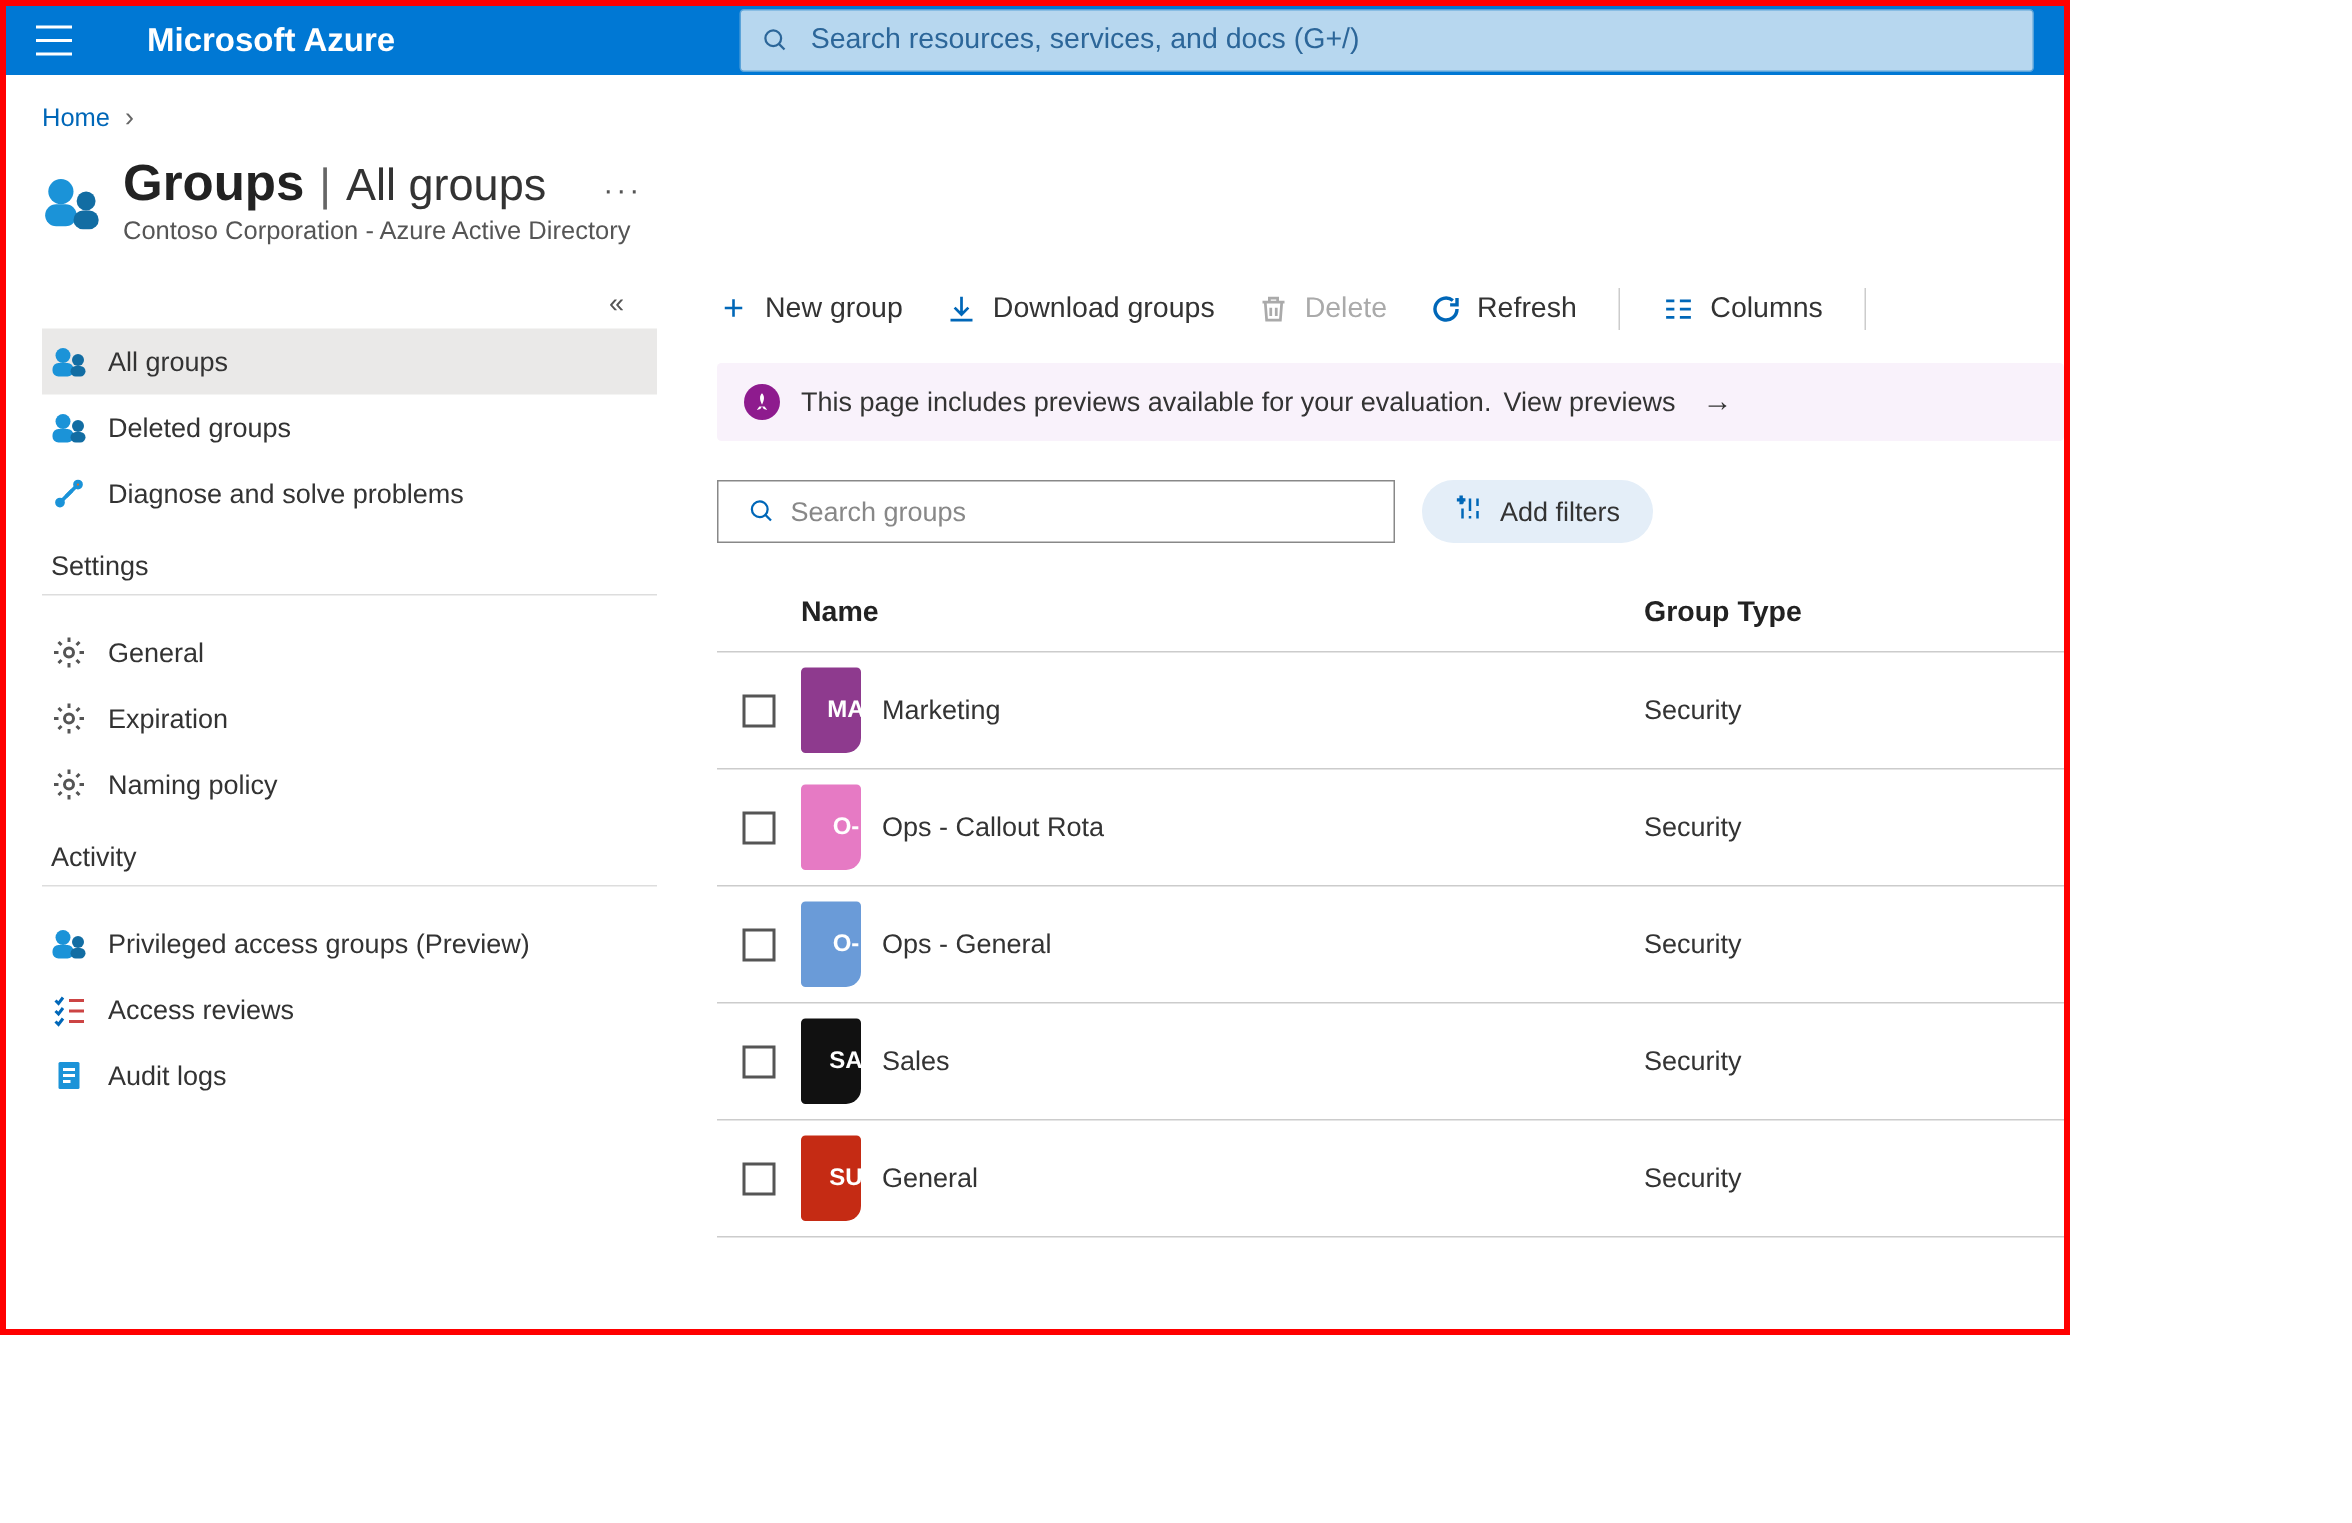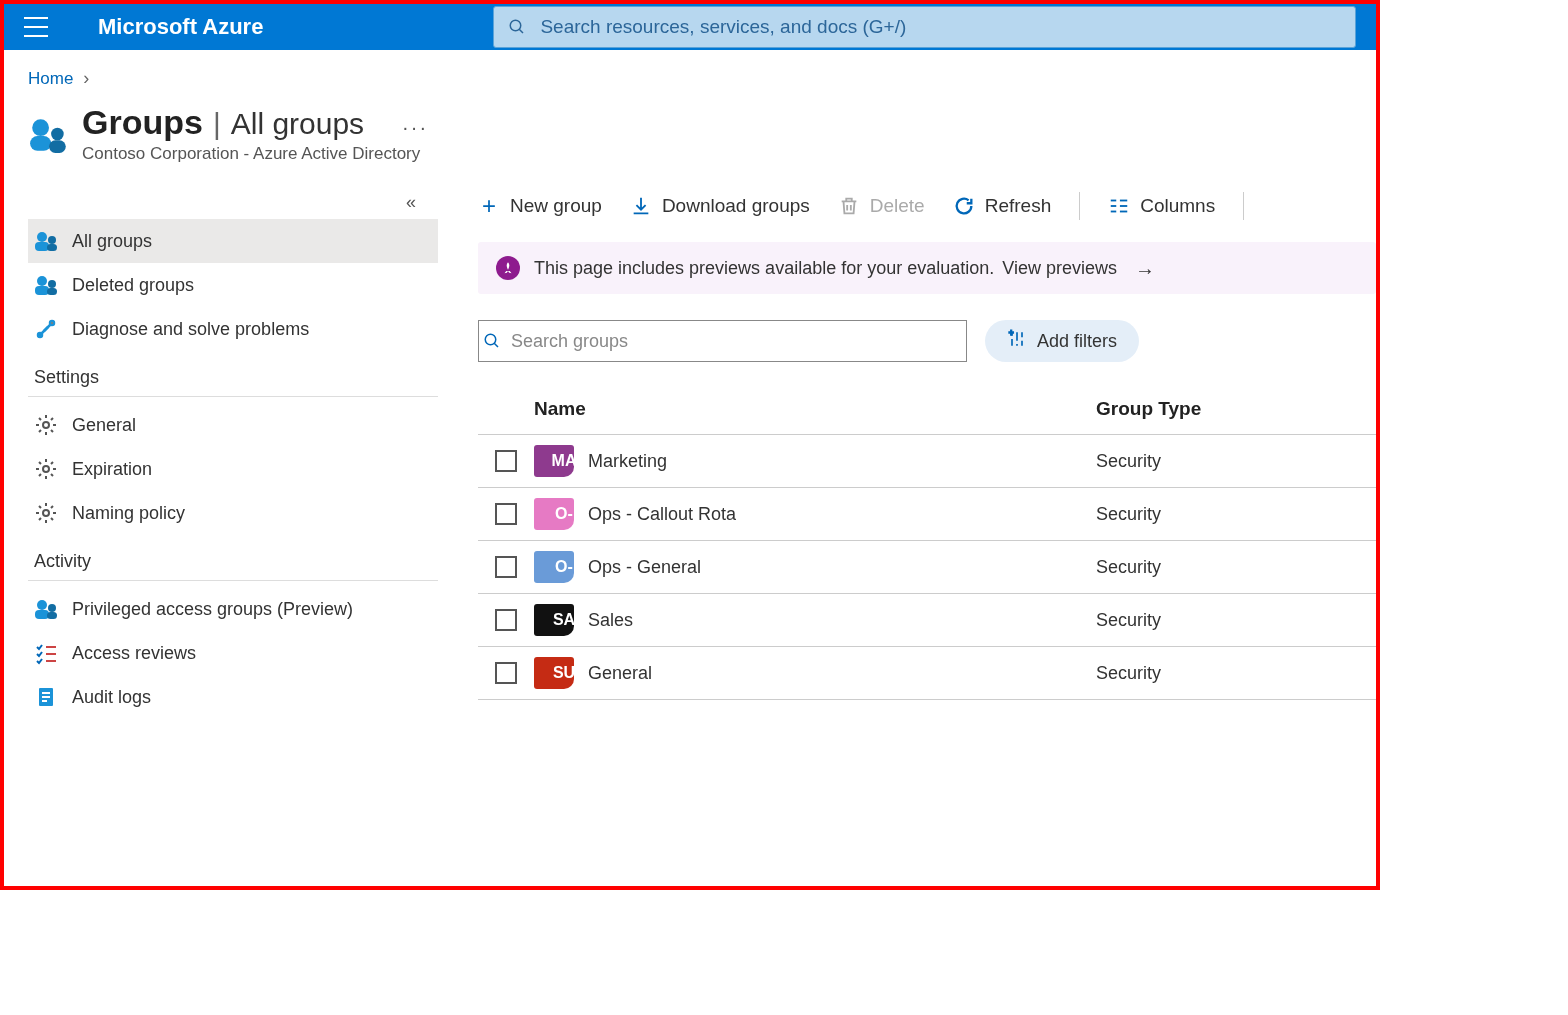--- a/index.html
+++ b/index.html
@@ -38,57 +38,57 @@
 
 
 .main-split { display: flex; flex: 1; }
 
 
 .sidebar { width: 410px; flex-shrink: 0; }
 .collapse-btn { text-align: right; padding-right: 22px; color: #555; font-size: 18px; cursor: pointer; margin-bottom: 6px; }
 .nav-item { display: flex; align-items: center; padding: 10px 10px 10px 6px; font-size: 18px; color: #333; cursor: pointer; }
 .nav-item.active { background: #eae9e8; }
 .nav-item .nav-icon { width: 24px; height: 24px; margin-right: 14px; display: flex; align-items: center; justify-content: center; }
-.section-header { display: flex; align-items: center; font-size: 18px; color: #333; padding: 16px 6px 8px 6px; border-bottom: 1px solid #ddd; margin-bottom: 6px; }
+.section-header { display: flex; align-items: center; font-size: 18px; color: #333; padding: 16px 6px 8px 6px; border-bottom: 1px solid #ddd; margin-bottom: 16px; }
 
 
 .content { flex: 1; padding-left: 40px; }
 
 
 .toolbar { display: flex; align-items: center; gap: 28px; font-size: 19px; color: #333; margin-bottom: 22px; }
 .tool-btn { display: flex; align-items: center; cursor: pointer; }
 .tool-btn.disabled { color: #aaa; }
 .tool-btn .ticon { width: 22px; height: 22px; margin-right: 10px; display: flex; align-items: center; justify-content: center; }
 .tool-sep { width: 1px; height: 28px; background: #ccc; }
 
 
 .banner { background: #f9f2fb; border-radius: 3px; padding: 14px 18px; display: flex; align-items: center; font-size: 18px; color: #333; margin-bottom: 26px; }
 .banner-icon { width: 24px; height: 24px; border-radius: 50%; background: #8e1b8e; margin-right: 14px; display: flex; align-items: center; justify-content: center; flex-shrink: 0; }
 .banner-icon svg { width: 14px; height: 14px; fill: #fff; }
 .banner-link { margin-left: 8px; cursor: pointer; }
 .banner-arrow { margin-left: 18px; font-size: 20px; }
 
 
 .filter-row { display: flex; align-items: center; gap: 18px; margin-bottom: 22px; }
-.search-groups { display: flex; align-items: center; border: 1px solid #888; width: 489px; height: 42px; padding: 0 4px; text-align: center; }
+.search-groups { display: flex; align-items: center; border: 1px solid #888; width: 452px; height: 42px; padding: 0 20px; text-align: center; }
 .search-groups svg { width: 18px; height: 18px; margin-right: 10px; }
 .search-groups .ph { font-size: 18px; color: #888; }
 .add-filters { display: flex; align-items: center; background: #e4eef8; border-radius: 22px; height: 42px; padding: 0 22px; font-size: 18px; color: #333; cursor: pointer; }
 .add-filters .ticon { color: #0067b8; margin-right: 10px; position: relative; }
 
 
 .grp-table { width: 100%; }
 .grp-header { display: flex; align-items: center; font-size: 19px; font-weight: 600; color: #222; padding: 14px 0; }
 .grp-row { display: flex; align-items: center; padding: 10px 0; border-top: 1px solid #ccc; font-size: 18px; color: #333; }
 .grp-row:last-child { border-bottom: 1px solid #ccc; }
 .col-check { width: 56px; display: flex; justify-content: center; }
 .col-name { flex: 1; display: flex; align-items: center; gap: 14px; }
 .col-type { width: 280px; }
 .chk { width: 22px; height: 22px; border: 2px solid #555; background: #fff; cursor: pointer; }
-.avatar { width: 40px; height: 32px; border-radius: 3px 3px 10px 3px; display: flex; align-items: center; justify-content: center; color: #fff; font-size: 16px; font-weight: 600; padding-left: 20px; }
+.avatar { width: 40px; height: 57px; border-radius: 3px 3px 10px 3px; display: flex; align-items: center; justify-content: center; color: #fff; font-size: 16px; font-weight: 600; padding-left: 20px; }
 </style>
 </head>
 <body>
 
 <div class="outer-frame">
 
   <div class="topbar">
     <div class="hamburger">
       <span></span>
         <span></span>

